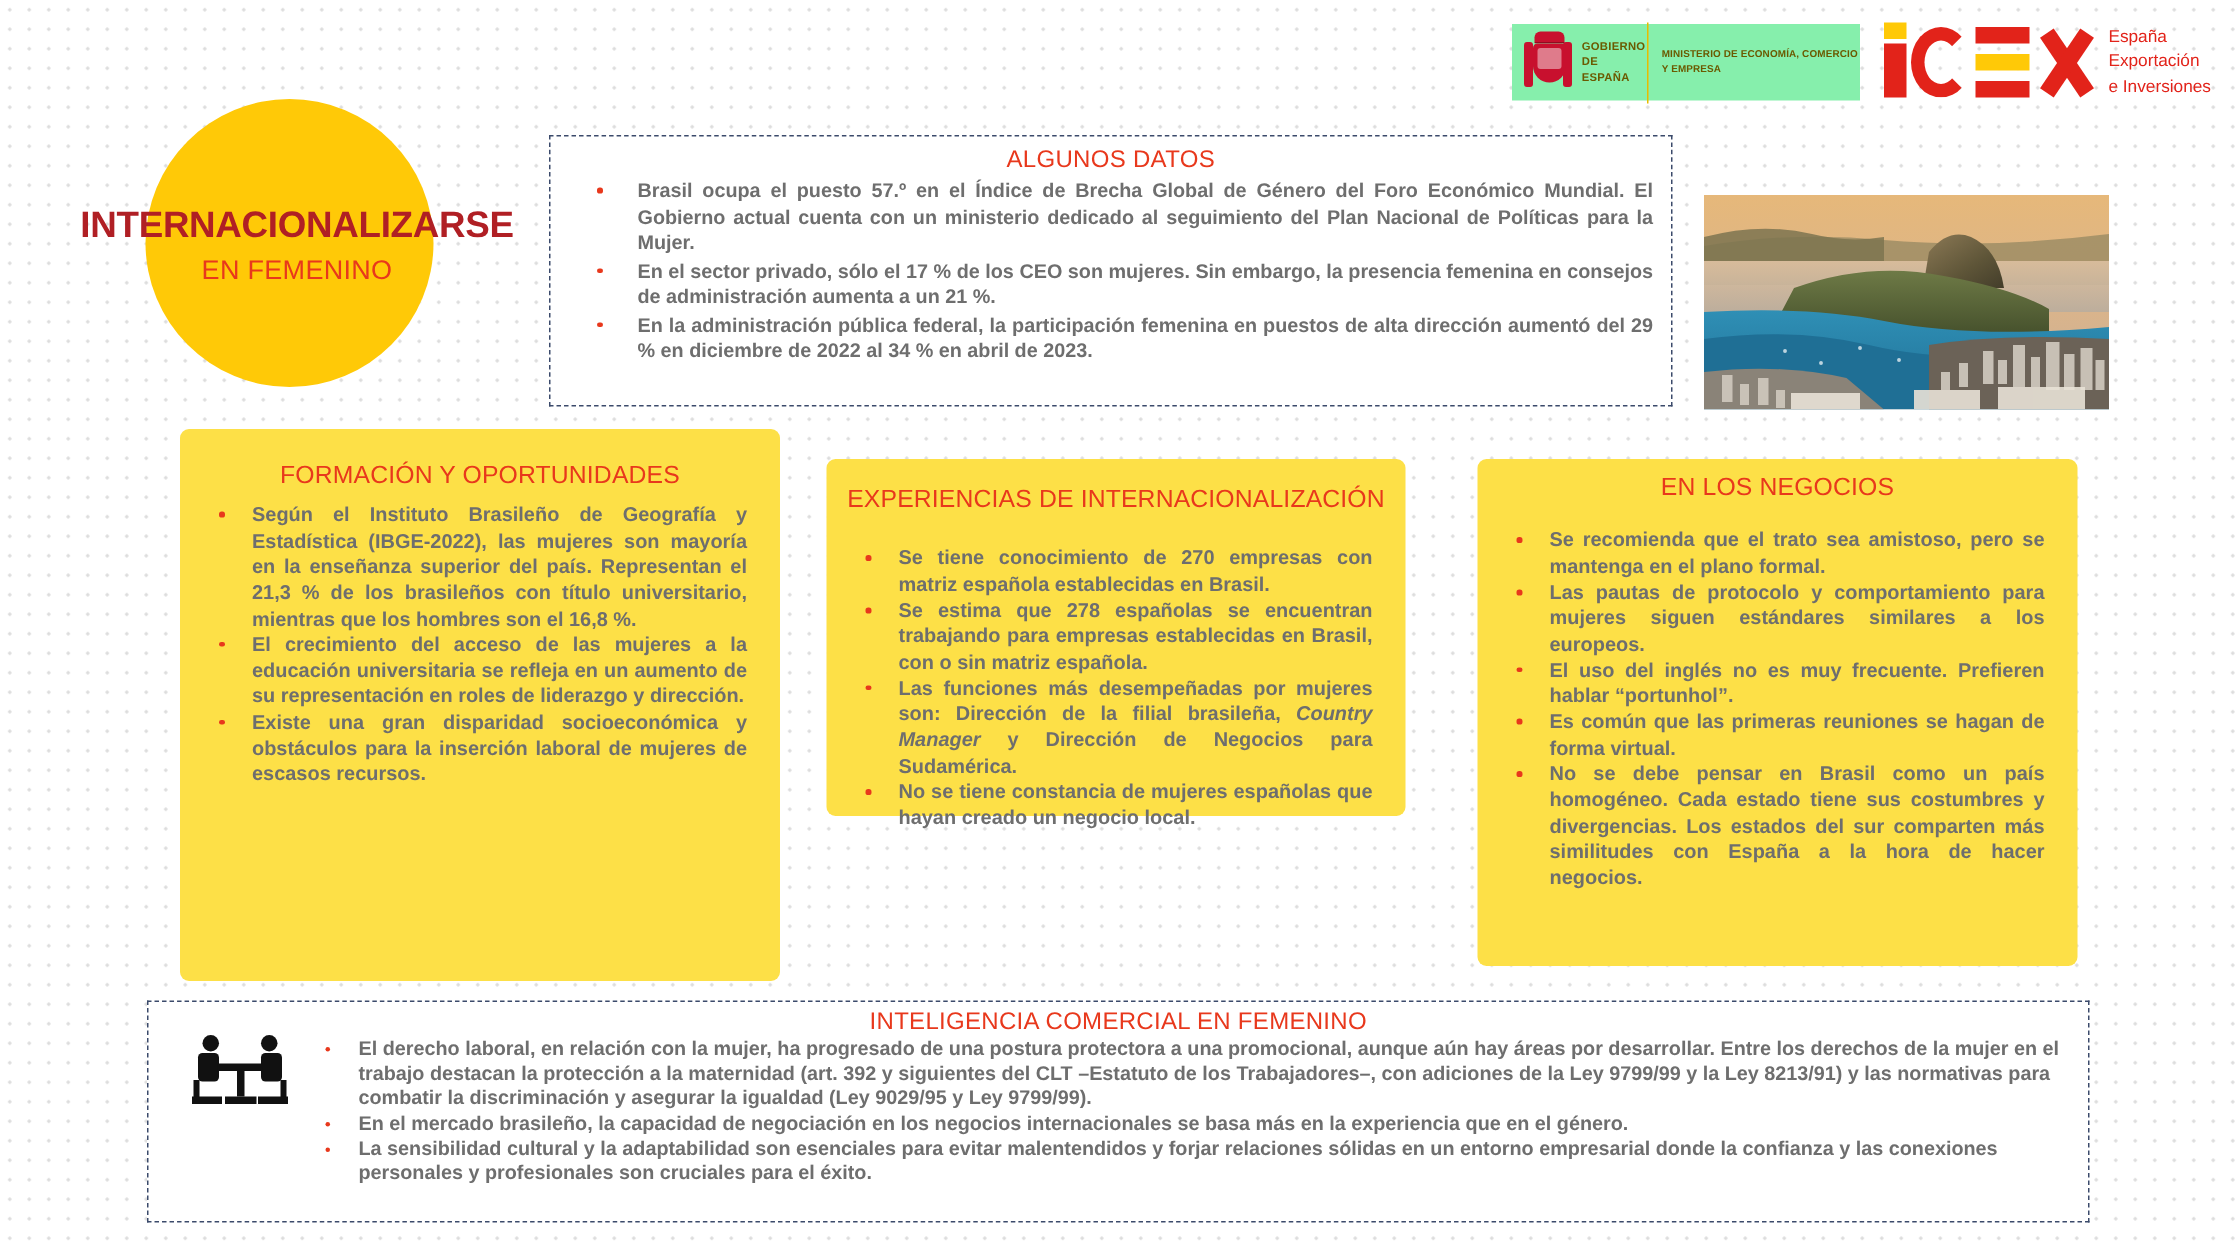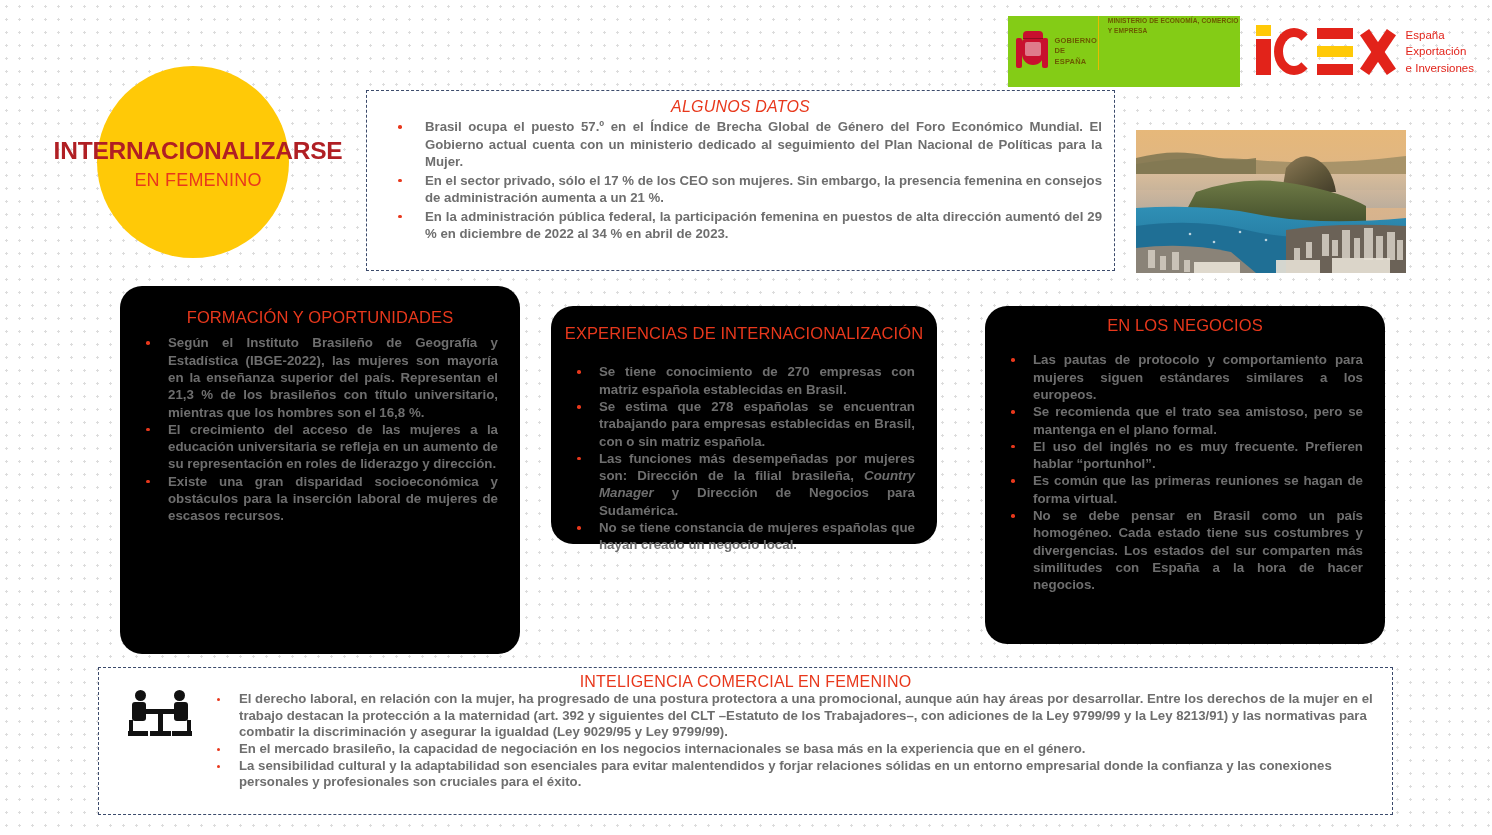--- a/index.html
+++ b/index.html
@@ -15,23 +15,23 @@
     overflow: hidden;
   }
 
   
   #header-logos {
     position: absolute;
     top: 16px; right: 18px;
     display: flex; align-items: center; gap: 16px;
   }
   .gob-banner {
-    background: #84cc16;
-    width: 232px; height: 71px;
-    display: flex; 
+    background: #86efac;
+    width: 232px; height: 51px;
+    display: flex; align-items: center;
     position: relative;
   }
   .gob-left {
     display: flex; align-items: center; gap: 6px;
     width: 114px; padding-left: 8px;
   }
   .gob-divider {
     width: 1px; height: 54px; background: #E8BC00;
   }
   .coat {
@@ -139,21 +139,21 @@
     border: 1.6px dashed #3b4a6b;
     background: #ffffff;
   }
   #facts-box { left: 366px; top: 90px; width: 749px; height: 181px; }
   #bottom-box { left: 98px; top: 667px; width: 1295px; height: 148px; }
 
   .box-title {
     text-align: center; color: #E8381C;
     font-size: 16px; letter-spacing: .2px;
   }
-  #facts-title { margin-top: 7px; font-style: italic; }
+  #facts-title { margin-top: 7px; }
   #bottom-title { margin-top: 5px; font-size: 16px; }
 
   
   ul.bl { list-style: none; font-weight: bold; }
   ul.bl > li {
     position: relative;
     color: #6e6e6e;
     text-align: justify;
   }
   ul.bl > li::before {
@@ -171,22 +171,22 @@
     font-size: 13.2px; line-height: 1.33;
     padding-left: 40px; margin-bottom: 1px;
   }
   #facts-list > li::before {
     width: 3.5px; height: 3.5px; left: 13px; top: 7px;
   }
 
   
   .card {
     position: absolute;
-    background: #000000;
-    border-radius: 22px;
+    background: #fde047;
+    border-radius: 6px;
   }
   #card-formacion    { left: 120px;  top: 286px; width: 400px; height: 368px; }
   #card-experiencias { left: 551px;  top: 306px; width: 386px; height: 238px; }
   #card-negocios     { left: 985px;  top: 306px; width: 400px; height: 338px; }
 
   .card .card-title {
     text-align: center; color: #E8381C;
     font-size: 16.5px; line-height: 1.18; letter-spacing: .1px;
   }
   #card-formacion .card-title { margin-top: 22px; }
@@ -404,22 +404,22 @@
     <li>Se tiene conocimiento de 270 empresas con matriz española establecidas en Brasil.</li>
     <li>Se estima que 278 españolas se encuentran trabajando para empresas establecidas en Brasil, con o sin matriz española.</li>
     <li>Las funciones más desempeñadas por mujeres son: Dirección de la filial brasileña, <em>Country Manager</em> y Dirección de Negocios para Sudamérica.</li>
     <li>No se tiene constancia de mujeres españolas que hayan creado un negocio local.</li>
   </ul>
 </div>
 
 <div id="card-negocios" class="card">
   <div class="card-title">EN LOS NEGOCIOS</div>
   <ul class="bl">
+    <li>Se recomienda que el trato sea amistoso, pero se mantenga en el plano formal.</li>
     <li>Las pautas de protocolo y comportamiento para mujeres siguen estándares similares a los europeos.</li>
-    <li>Se recomienda que el trato sea amistoso, pero se mantenga en el plano formal.</li>
     <li>El uso del inglés no es muy frecuente. Prefieren hablar “portunhol”.</li>
     <li>Es común que las primeras reuniones se hagan de forma virtual.</li>
     <li>No se debe pensar en Brasil como un país homogéneo. Cada estado tiene sus costumbres y divergencias. Los estados del sur comparten más similitudes con España a la hora de hacer negocios.</li>
   </ul>
 </div>
 
 <div id="bottom-box" class="dashed-box">
   <div id="meeting-icon">
     <span class="head l"></span>
       <span class="head r"></span>

